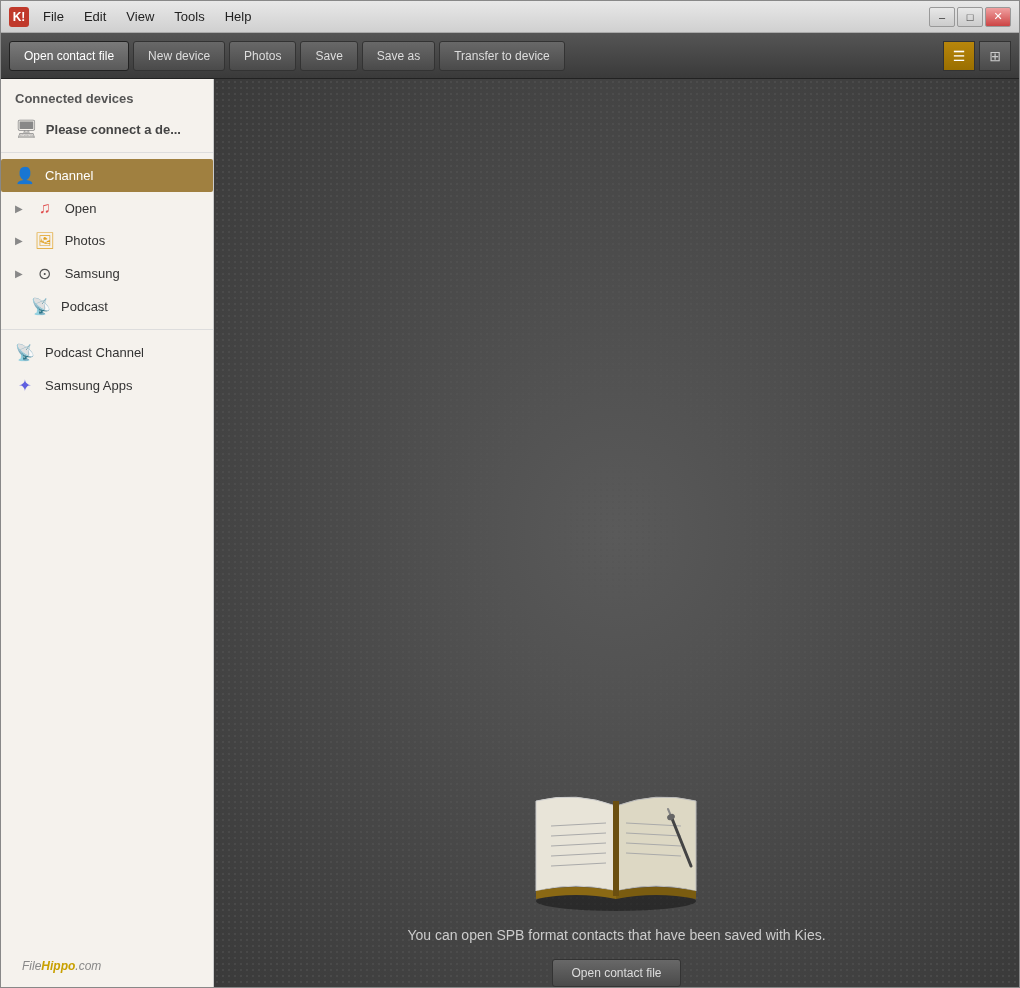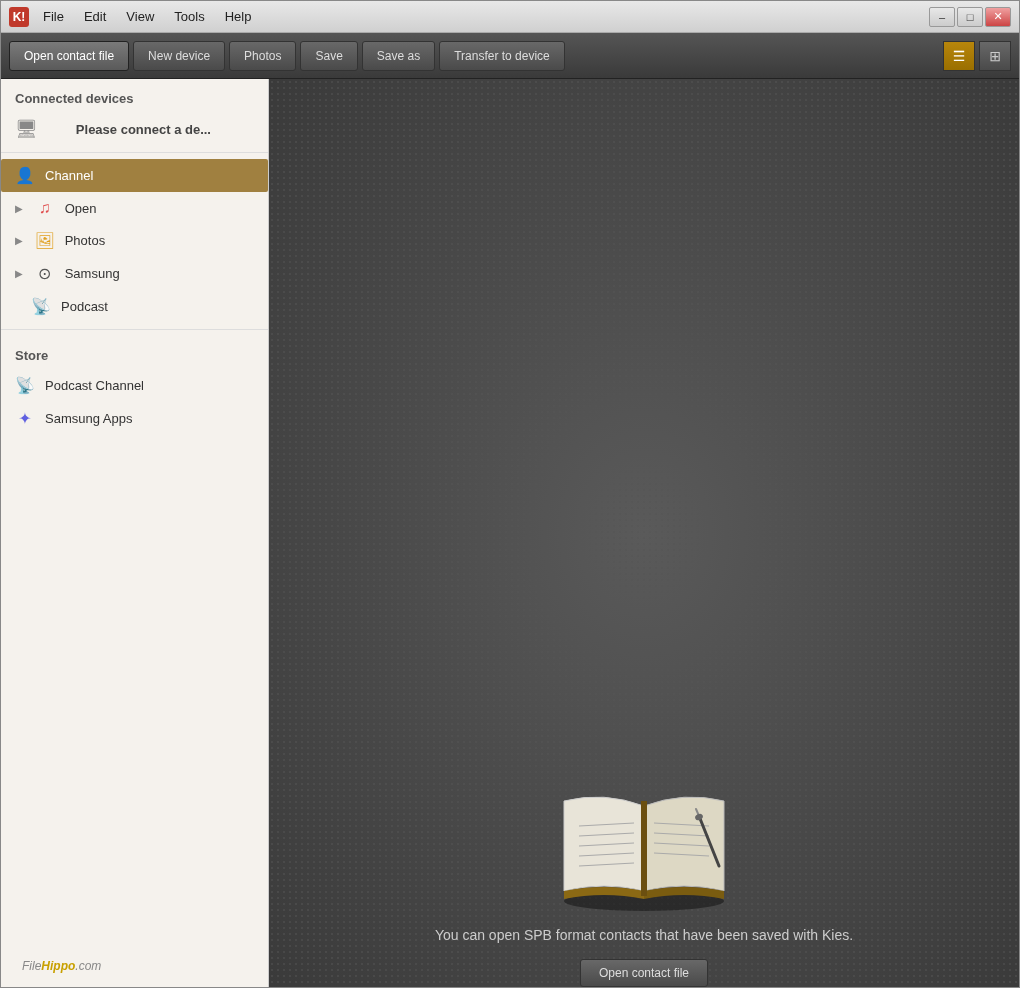--- a/index.html
+++ b/index.html
@@ -125,21 +125,21 @@
 
     
     .main-content {
       display: flex;
       flex: 1;
       overflow: hidden;
     }
 
     
     .sidebar {
-      width: 268px;
+      width: 213px;
       background: #f5f2ed;
       border-right: 1px solid #ccc;
       display: flex;
       flex-direction: column;
       flex-shrink: 0;
     }
     .sidebar-section-label {
       font-size: 13px;
       font-weight: bold;
       color: #555;
@@ -153,21 +153,20 @@
       color: #333;
     }
     .device-icon {
       font-size: 18px;
       color: #888;
     }
     .device-label {
       font-size: 13px;
       font-weight: bold;
       color: #444;
-      margin-left: 30px;
     }
     .sidebar-divider {
       height: 1px;
       background: #ddd;
       margin: 6px 0;
     }
     .sidebar-nav-item {
       display: flex;
       align-items: center;
       padding: 7px 14px;
@@ -334,21 +333,20 @@
         <span>Samsung</span>
       </div>
 
       <div class="sidebar-nav-item">
         <span class="nav-icon icon-podcast" style="margin-left:16px;">📡</span>
         <span>Podcast</span>
       </div>
 
       <div class="sidebar-divider"></div>
 
-      <div class="sidebar-section-label">Store</div>
 
       <div class="sidebar-nav-item">
         <span class="nav-icon icon-podcast-ch">📡</span>
         <span>Podcast Channel</span>
       </div>
       <div class="sidebar-nav-item">
         <span class="nav-icon icon-samsung">✦</span>
         <span>Samsung Apps</span>
       </div>
 

